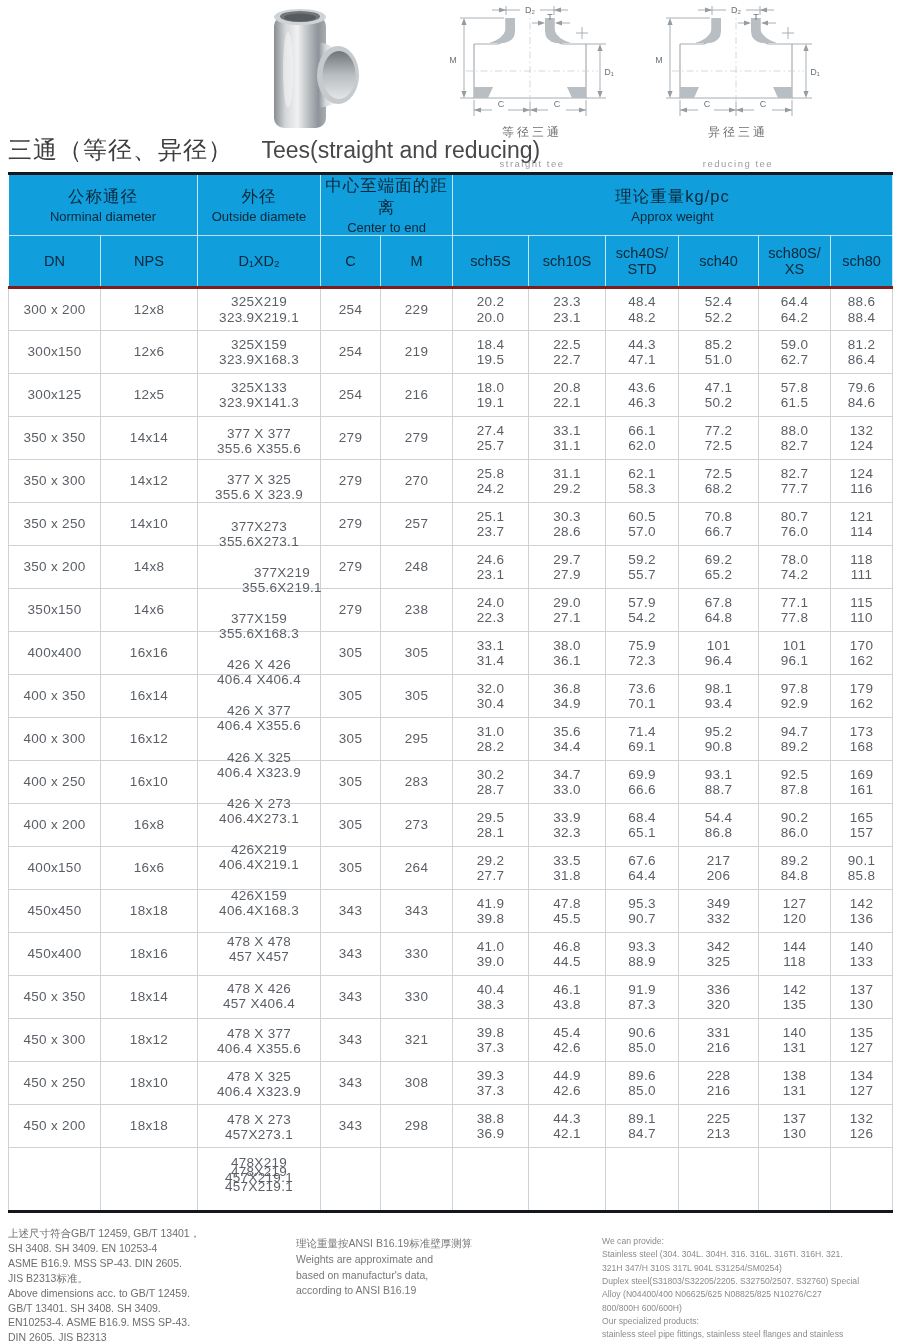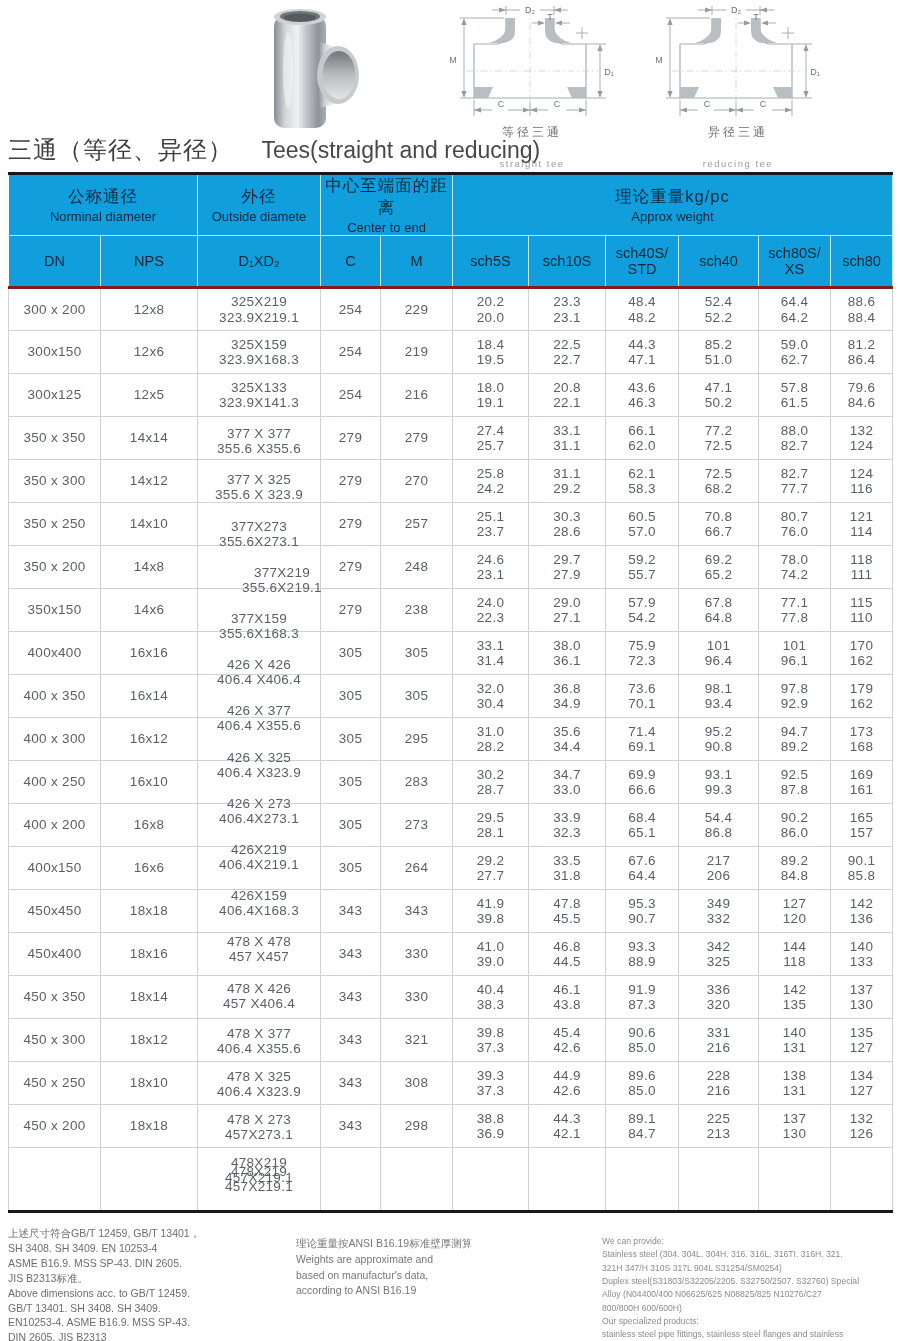--- a/index.html
+++ b/index.html
@@ -453,21 +453,21 @@
 406.4X273.1</span></td>
         <td><span class="cellv">305</span></td>
         <td><span class="cellv">283</span></td>
         <td><span class="cellv">30.2
 28.7</span></td>
         <td><span class="cellv">34.7
 33.0</span></td>
         <td><span class="cellv">69.9
 66.6</span></td>
         <td><span class="cellv">93.1
-99.3</span></td>
+88.7</span></td>
         <td><span class="cellv">92.5
 87.8</span></td>
         <td><span class="cellv">169
 161</span></td>
       </tr>
       <tr>
         <td><span class="cellv">400 x 200</span></td>
         <td><span class="cellv">16x8</span></td>
         <td><span class="cellv" style="transform: translateY(32px);">426X219
 406.4X219.1</span></td>

